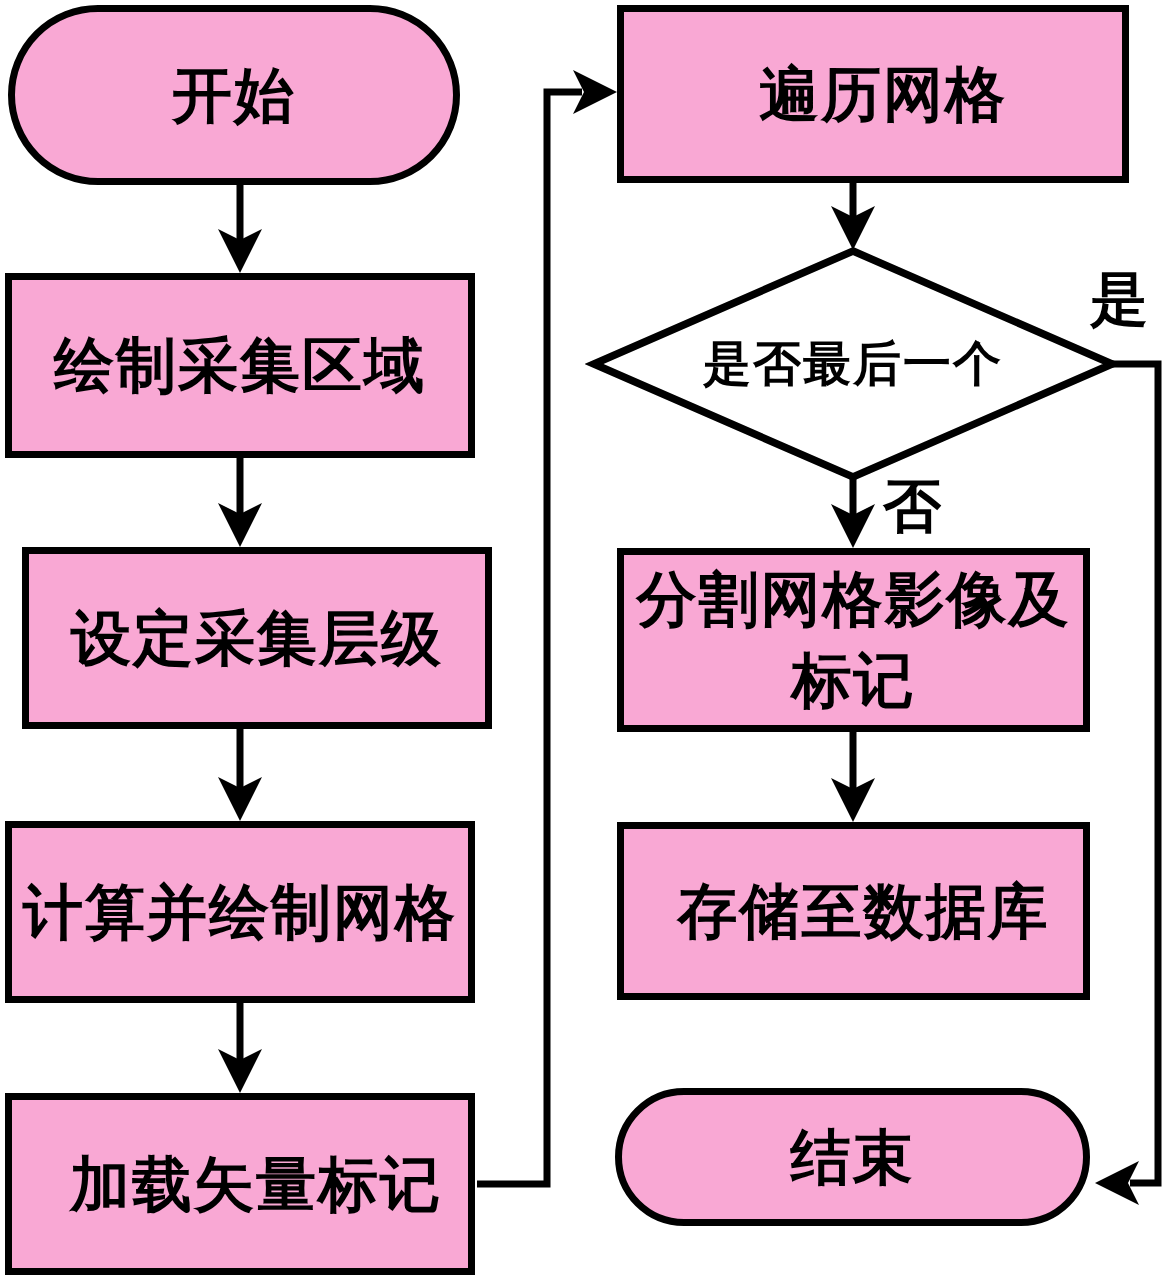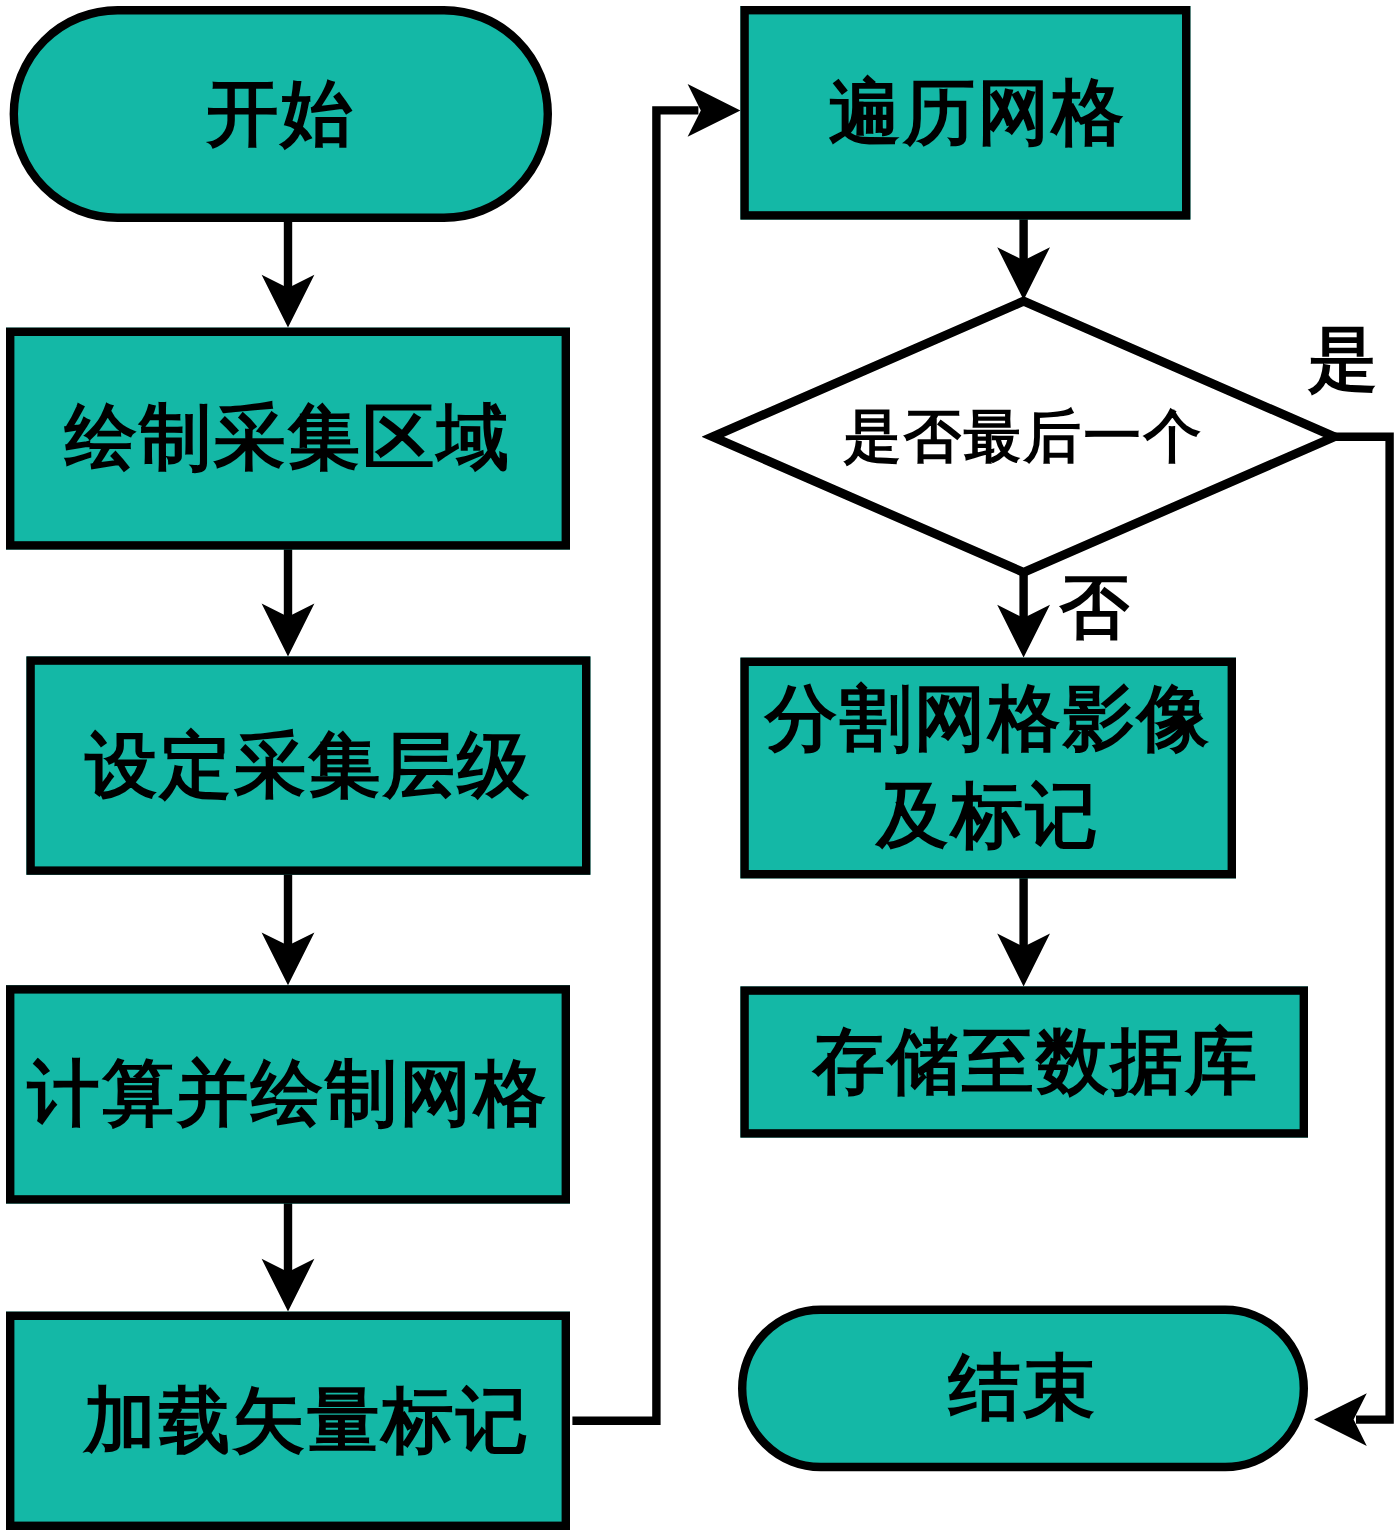--- a/index.html
+++ b/index.html
@@ -7,21 +7,21 @@
     position: relative;
     width: 1165px;
     height: 1279px;
     overflow: hidden;
     font-family: "DejaVu Serif", "Liberation Serif", serif;
     color: #000000;
   }
   .node {
     position: absolute;
     box-sizing: border-box;
-    background: #14b8a6;
+    background: #f9a8d4;
     border: 7px solid #000000;
     display: flex;
     align-items: center;
     justify-content: center;
     text-align: center;
     font-size: 60px;
     font-weight: 700;
     letter-spacing: 2px;
     line-height: 1.35;
     z-index: 2;
@@ -113,36 +113,36 @@
 </div>
 
 <div class="node" style="left:5px; top:821px; width:470px; height:182px;">
   <span>计算并绘制网格</span>
 </div>
 
 <div class="node" style="left:5px; top:1093px; width:470px; height:182px;padding-left:40px;">
   <span>加载矢量标记</span>
 </div>
 
-<div class="node" style="left:617px; top:5px; width:375px; height:178px;padding-left:28px;">
+<div class="node" style="left:617px; top:5px; width:512px; height:178px;padding-left:28px;">
   <span>遍历网格</span>
 </div>
 
 <div class="diamond-wrap" style="left:585px; top:243px; width:536px; height:242px;">
   <svg width="536" height="242" viewBox="0 0 536 242">
     <polygon points="268,8 527,121 268,234 9,121" fill="#ffffff" stroke="#000000" stroke-width="7.5" stroke-miterlimit="12"></polygon>
   </svg>
   <div class="diamond-label">是否最后一个</div>
 </div>
 
-<div class="node" style="left:617px; top:548px; width:413px; height:184px;">
+<div class="node" style="left:617px; top:548px; width:473px; height:184px;">
   <span>分割网格影像及标记</span>
 </div>
 
-<div class="node" style="left:617px; top:822px; width:473px; height:126px;padding-left:28px;">
+<div class="node" style="left:617px; top:822px; width:473px; height:178px;padding-left:28px;">
   <span>存储至数据库</span>
 </div>
 
 <div class="node stadium" style="left:615px; top:1088px; width:475px; height:138px;">
   <span>结束</span>
 </div>
 
 <div class="edge-label" style="left:1090px; top:270px;">是</div>
 <div class="edge-label" style="left:883px; top:477px;">否</div>
 

